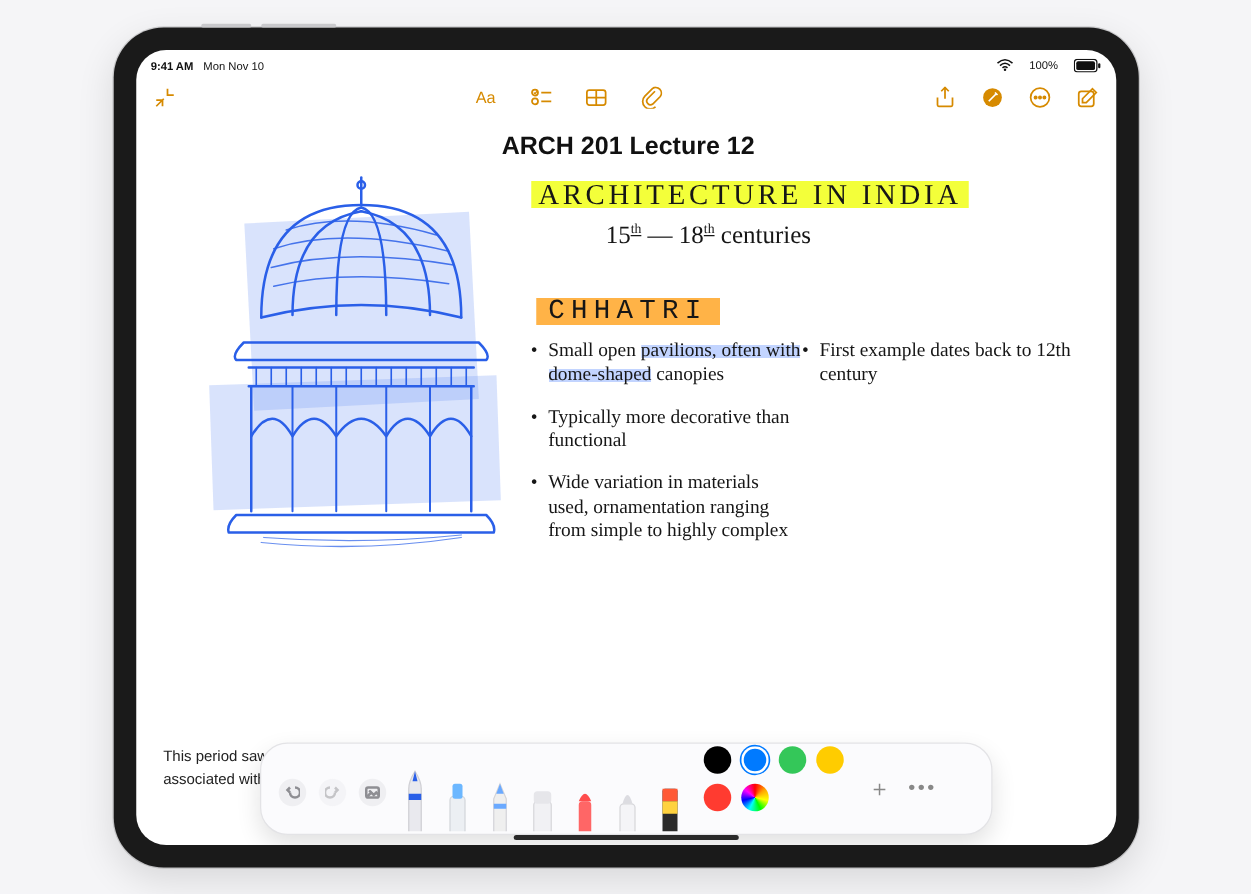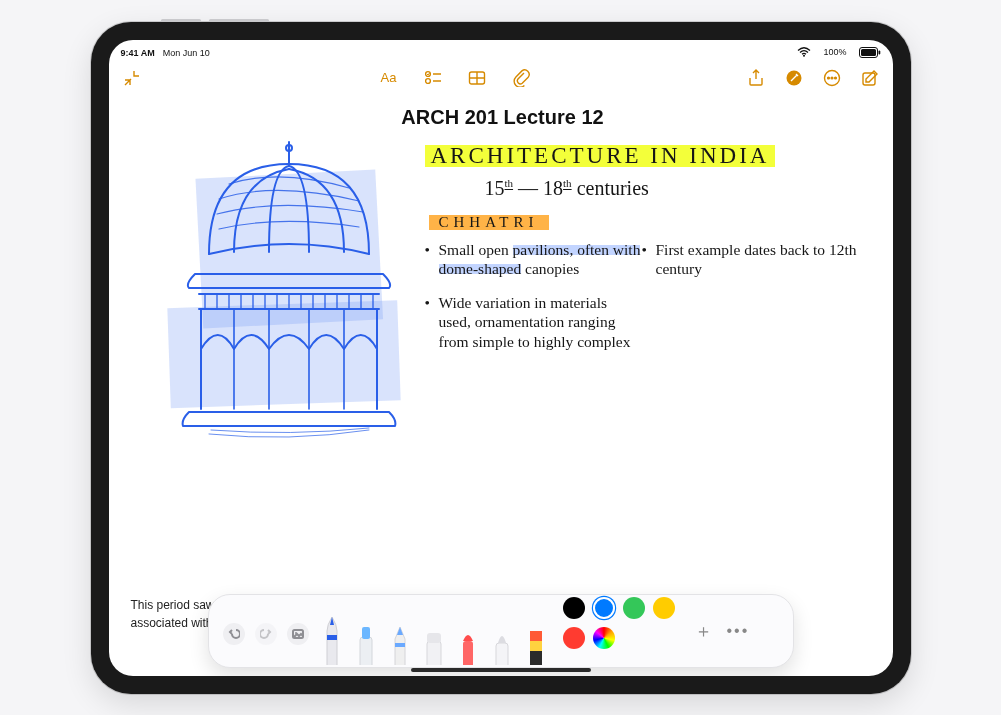--- a/index.html
+++ b/index.html
@@ -22,21 +22,21 @@
   .tb-icon svg{width:18px;height:18px;stroke:#d68a00;fill:none;stroke-width:1.4;}
   .note-page{position:absolute;top:58px;left:0;right:0;bottom:0;padding:6px 22px 0 22px;}
   .page-title{font-size:20px;font-weight:700;color:#111;margin:2px 0 0 4px;text-align:center;}
   .sketch-zone{position:absolute;top:36px;left:30px;width:310px;height:350px;}
   .sketch-zone svg{width:100%;height:100%;}
   .hw{font-family:'Bradley Hand','Segoe Script','Comic Sans MS',cursive;color:#161616;line-height:1.25;}
   .hw-zone{position:absolute;top:44px;left:316px;right:34px;}
   .hl-yellow{background:linear-gradient(transparent 10%,#f3ff3a 10%,#f3ff3a 88%,transparent 88%);padding:0 6px;font-size:23px;letter-spacing:3px;display:inline-block;}
   .sub{font-size:20px;margin:6px 0 0 60px;}
   .sup{font-size:11px;vertical-align:super;text-decoration:underline;text-align:center;}
-  .hl-orange{background:linear-gradient(transparent 12%,#ffb347 12%,#ffb347 90%,transparent 90%);padding:0 10px;font-size:15px;letter-spacing:5px;display:inline-block;margin:12px 0 8px 4px;}
+  .hl-orange{background:linear-gradient(transparent 12%,#ffb347 12%,#ffb347 90%,transparent 90%);padding:0 10px;font-size:22px;letter-spacing:5px;display:inline-block;margin:34px 0 8px 4px;font-family:Liberation Mono, monospace;}
   .bullets{display:flex;font-size:15.5px;}
   .col{flex:1;}
   .col p{margin:0 0 14px 0;position:relative;padding-left:14px;}
   .col p::before{content:"•";position:absolute;left:0;top:0;}
   .blue-hl{background:linear-gradient(transparent 25%,rgba(120,160,255,.45) 25%,rgba(120,160,255,.45) 85%,transparent 85%);}
   .body-text{position:absolute;bottom:44px;left:22px;width:230px;font-size:12px;color:#222;line-height:1.5;}
   .body-text .redline{text-decoration:underline wavy #e33;text-decoration-thickness:1px;}
   .tool-tray{position:absolute;bottom:8px;left:50%;transform:translateX(-50%);width:560px;height:70px;background:#fbfbfd;border:1px solid #e3e3e6;border-radius:22px;box-shadow:0 8px 20px rgba(0,0,0,.12);display:flex;align-items:flex-end;padding:0 12px 2px;}
   .tool-ctrl{display:flex;gap:10px;align-items:center;padding:0 4px 20px 2px;}
   .ctrl-btn{width:22px;height:22px;border-radius:50%;background:#efeff2;display:flex;align-items:center;justify-content:center;color:#8e8e93;}
@@ -54,21 +54,21 @@
 </head>
 <body>
 
 <div class="stage">
   <div class="ipad">
     <div class="screen">
 
       <div class="statusbar">
         <div class="sb-left">
           <span>9:41 AM</span>
-          <span style="font-weight:400">Mon Jun 10</span>
+          <span style="font-weight:400">Mon Nov 10</span>
         </div>
         <div class="sb-right">
           <span>
               <svg width="14" height="10" viewBox="0 0 14 10">
                 <path d="M1 3.5 Q7 -2 13 3.5 M3 5.5 Q7 1.8 11 5.5 M5 7.3 Q7 5.5 9 7.3" stroke="#111" fill="none" stroke-width="1.2"></path>
                 <circle cx="7" cy="8.7" r="1" fill="#111"></circle>
               </svg>
             </span>
           <span>100%</span>
           <span>
@@ -186,20 +186,21 @@
 
         <div class="hw-zone hw">
           <span class="hl-yellow">ARCHITECTURE IN INDIA</span>
           <div class="sub">
             <span>15</span><span class="sup">th</span><span> — </span><span>18</span><span class="sup">th</span><span> centuries</span>
           </div>
           <span class="hl-orange">CHHATRI</span>
           <div class="bullets">
             <div class="col">
               <p><span>Small open </span><span class="blue-hl">pavilions, often with dome-shaped</span><span> canopies</span></p>
+              <p>Typically more decorative than functional</p>
               <p>Wide variation in materials used, ornamentation ranging from simple to highly complex</p>
             </div>
             <div class="col">
               <p>First example dates back to 12th century</p>
             </div>
           </div>
         </div>
 
         <div class="body-text">
           <span>This period saw the</span><br>

